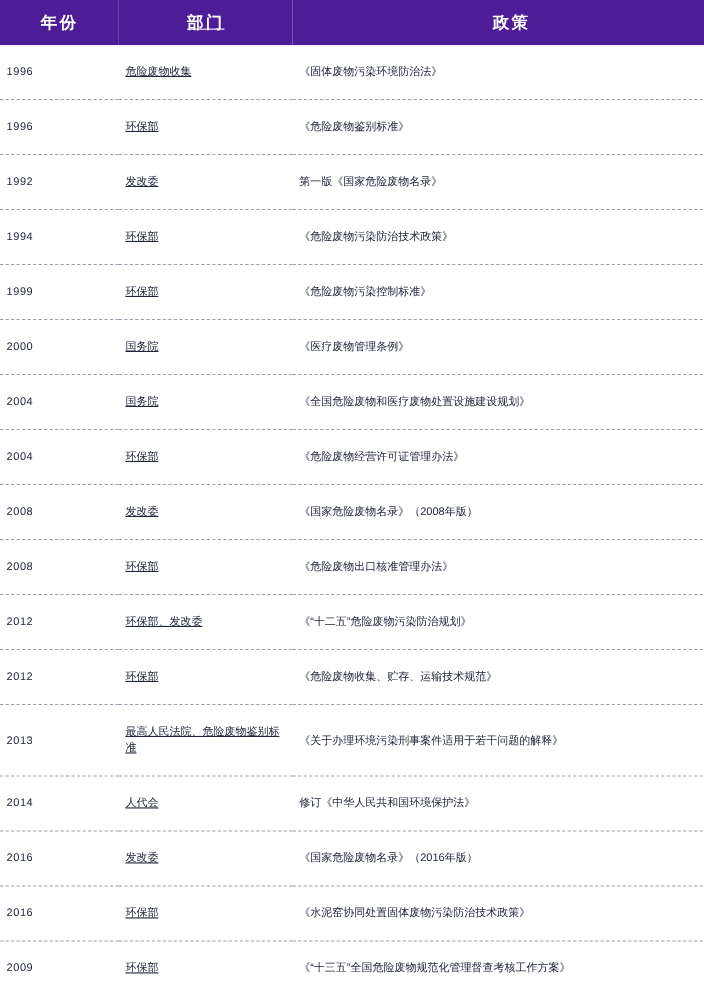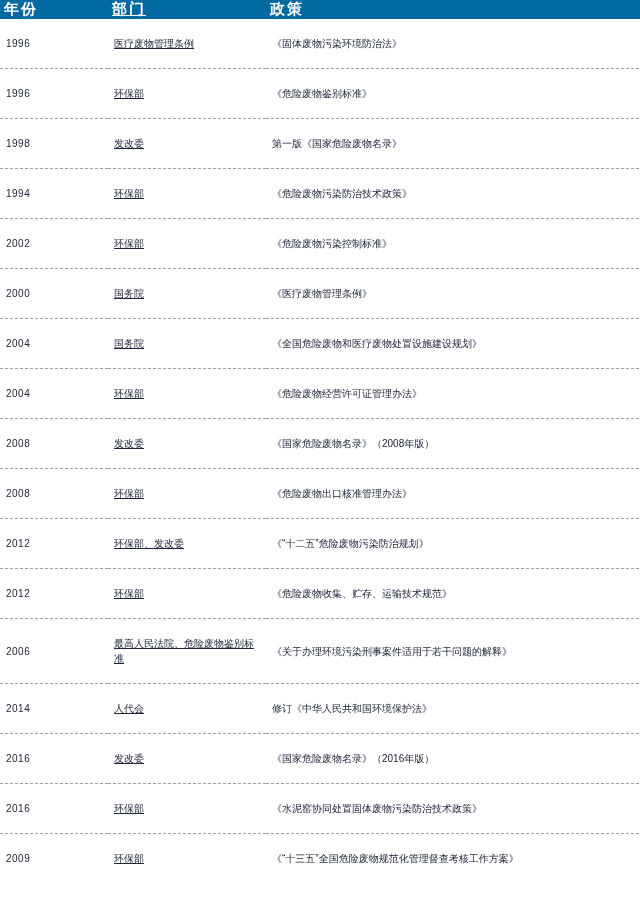--- a/index.html
+++ b/index.html
@@ -13,27 +13,27 @@
     font-family: "Liberation Sans", sans-serif;
     color: #1a1a2e;
     overflow: hidden;
   }
   .policy-table {
     width: 640px;
     border-collapse: collapse;
     table-layout: fixed;
   }
   .policy-table thead th {
-    background: #0369a1;
+    background: #4c1d95;
     color: #ffffff;
     font-size: 15px;
     font-weight: bold;
     letter-spacing: 2px;
-    padding: 0 4px;
-    text-align: left;
+    padding: 11px 4px;
+    text-align: center;
     border: none;
   }
   .policy-table tbody td {
     font-size: 10px;
     color: #20263a;
     text-align: left;
     padding: 17px 6px;
     border-bottom: 1px dashed #9aa0ad;
     line-height: 1.5;
     vertical-align: middle;
@@ -54,40 +54,40 @@
   <thead>
     <tr>
       <th class="col-year">年份</th>
       <th class="col-dept">部门</th>
       <th class="col-policy">政策</th>
     </tr>
   </thead>
   <tbody id="table-body">
       <tr>
         <td class="col-year">1996</td>
-        <td class="col-dept">医疗废物管理条例</td>
+        <td class="col-dept">危险废物收集</td>
         <td class="col-policy">《固体废物污染环境防治法》</td>
       </tr>
       <tr>
         <td class="col-year">1996</td>
         <td class="col-dept">环保部</td>
         <td class="col-policy">《危险废物鉴别标准》</td>
       </tr>
       <tr>
-        <td class="col-year">1998</td>
+        <td class="col-year">1992</td>
         <td class="col-dept">发改委</td>
         <td class="col-policy">第一版《国家危险废物名录》</td>
       </tr>
       <tr>
         <td class="col-year">1994</td>
         <td class="col-dept">环保部</td>
         <td class="col-policy">《危险废物污染防治技术政策》</td>
       </tr>
       <tr>
-        <td class="col-year">2002</td>
+        <td class="col-year">1999</td>
         <td class="col-dept">环保部</td>
         <td class="col-policy">《危险废物污染控制标准》</td>
       </tr>
       <tr>
         <td class="col-year">2000</td>
         <td class="col-dept">国务院</td>
         <td class="col-policy">《医疗废物管理条例》</td>
       </tr>
       <tr>
         <td class="col-year">2004</td>
@@ -113,21 +113,21 @@
         <td class="col-year">2012</td>
         <td class="col-dept">环保部、发改委</td>
         <td class="col-policy">《“十二五”危险废物污染防治规划》</td>
       </tr>
       <tr>
         <td class="col-year">2012</td>
         <td class="col-dept">环保部</td>
         <td class="col-policy">《危险废物收集、贮存、运输技术规范》</td>
       </tr>
       <tr>
-        <td class="col-year">2006</td>
+        <td class="col-year">2013</td>
         <td class="col-dept">最高人民法院、危险废物鉴别标准</td>
         <td class="col-policy">《关于办理环境污染刑事案件适用于若干问题的解释》</td>
       </tr>
       <tr>
         <td class="col-year">2014</td>
         <td class="col-dept">人代会</td>
         <td class="col-policy">修订《中华人民共和国环境保护法》</td>
       </tr>
       <tr>
         <td class="col-year">2016</td>

